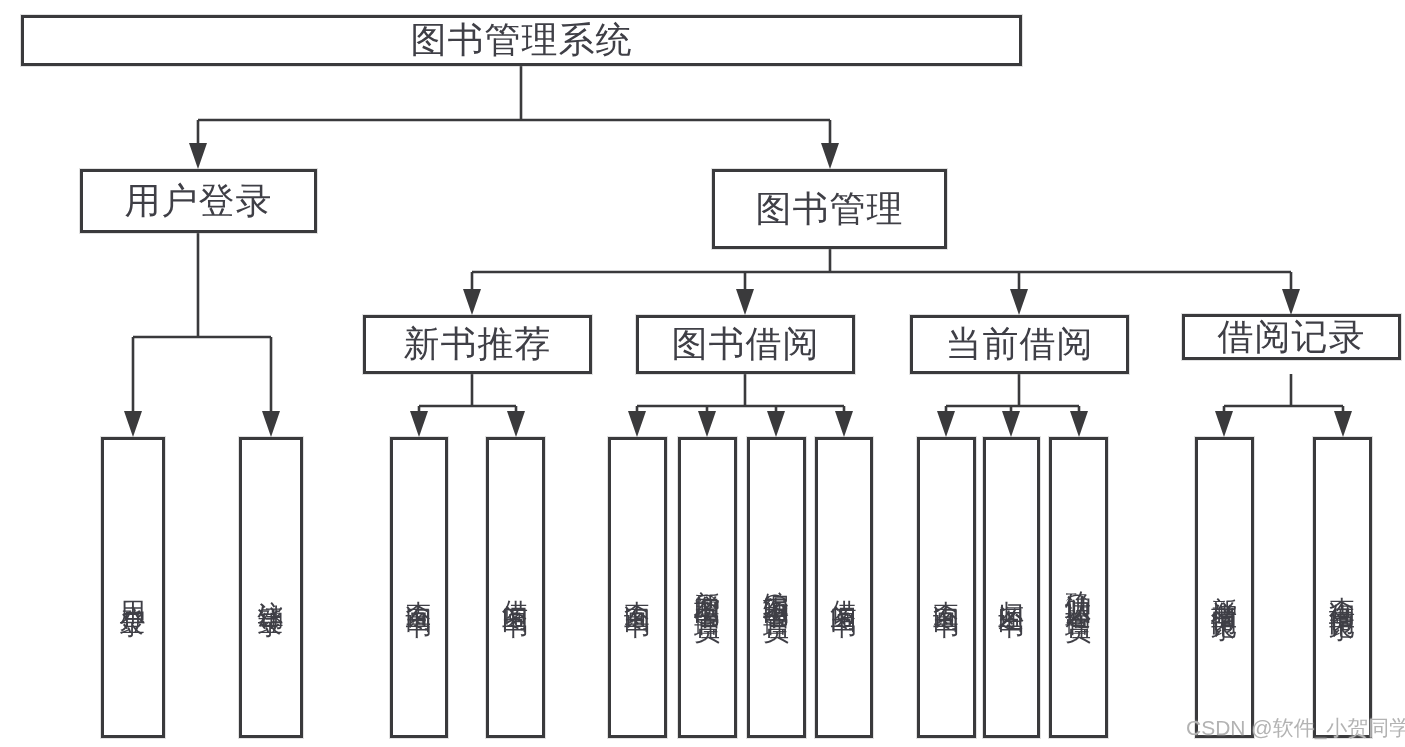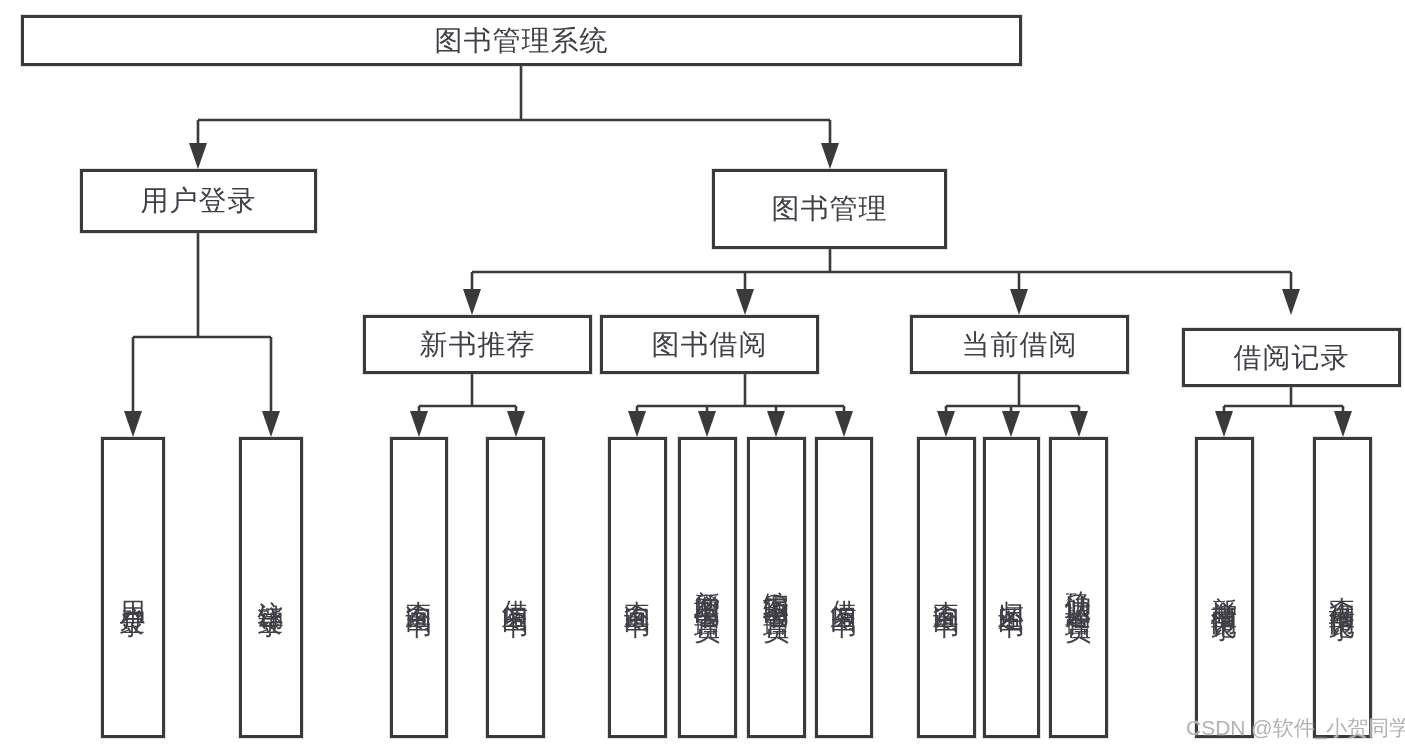--- a/index.html
+++ b/index.html
@@ -21,21 +21,21 @@
   .node{
     position:absolute;
     box-sizing:border-box;
     background:#fff;
     border:3px solid var(--line);
     display:flex;align-items:center;justify-content:center;
     color:var(--text);
     box-shadow:0 0 0 1px rgba(140,140,140,.25);
   }
   .node.h .label{
-    font-size:28px;
+    font-size:36px;
     letter-spacing:1px;
     white-space:nowrap;
   }
   .node.v .label{
     writing-mode:vertical-rl;
     text-orientation:mixed;
     font-size:26px;
     line-height:1;
     letter-spacing:4px;
   }
@@ -115,27 +115,27 @@
   <div class="node h" style="left:80px;top:169px;width:237px;height:64px">
     <span class="label">用户登录</span>
   </div>
   <div class="node h" style="left:712px;top:169px;width:235px;height:80px">
     <span class="label">图书管理</span>
   </div>
 
   <div class="node h" style="left:363px;top:315px;width:229px;height:59px">
     <span class="label">新书推荐</span>
   </div>
-  <div class="node h" style="left:600px;top:315px;width:219px;height:59px">
+  <div class="node h" style="left:636px;top:315px;width:219px;height:59px">
     <span class="label">图书借阅</span>
   </div>
   <div class="node h" style="left:910px;top:315px;width:219px;height:59px">
     <span class="label">当前借阅</span>
   </div>
-  <div class="node h" style="left:1182px;top:328px;width:219px;height:59px">
+  <div class="node h" style="left:1182px;top:314px;width:219px;height:46px">
     <span class="label">借阅记录</span>
   </div>
 
   <div class="node v" style="left:101px;top:437px;width:64px;height:301px">
     <span class="label">用户登录</span>
   </div>
   <div class="node v" style="left:239px;top:437px;width:64px;height:301px">
     <span class="label">注销登录</span>
   </div>
 

